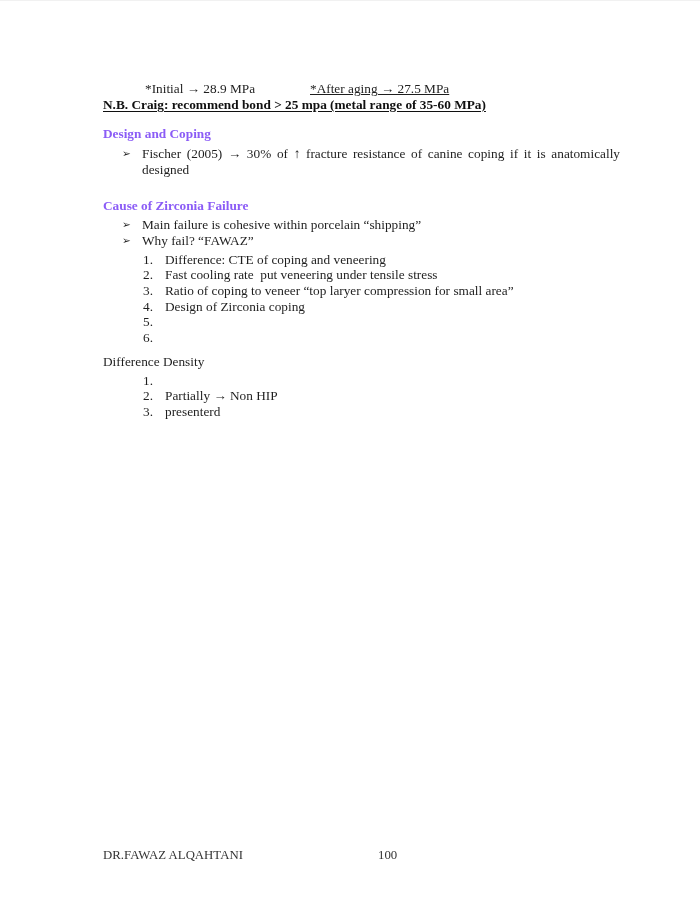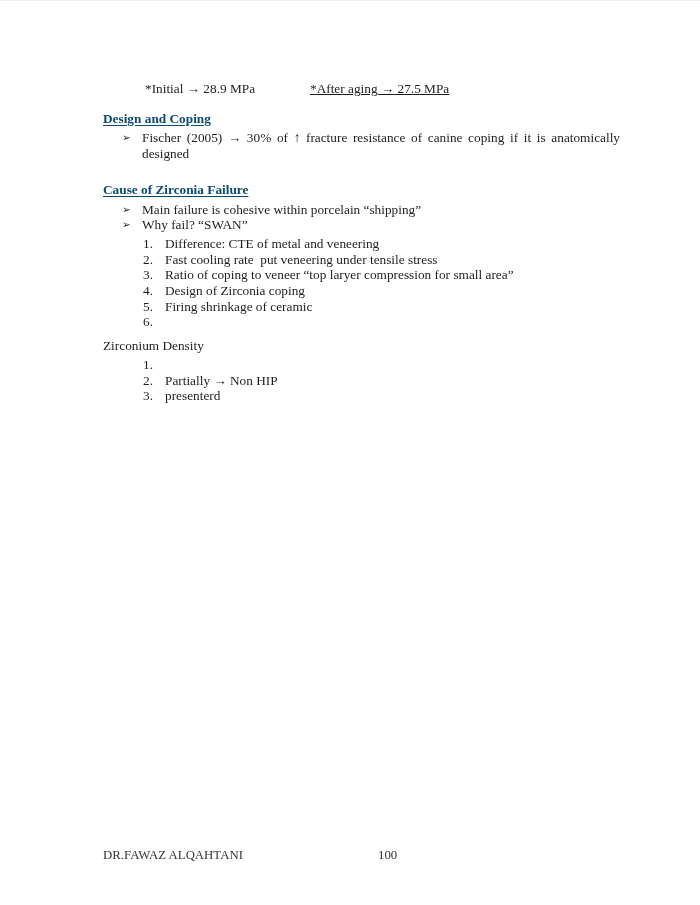--- a/index.html
+++ b/index.html
@@ -34,22 +34,21 @@
   .stat-aged      { position: absolute; left: 207px; white-space: nowrap; text-decoration: underline; }
   .nb-note {
     font-weight: bold;
     color: #101010;
     text-decoration: underline;
     text-underline-offset: 2px;
     white-space: nowrap;
   }
   .heading {
     font-weight: bold;
-    color: #0c4a6e;
-    text-decoration: underline;
+    color: #8b5cf6;
     text-underline-offset: 2px;
     display: inline-block;
   }
   .heading-plain {
     color: #1e1e1e;
     display: inline-block;
   }
   .heading-wrap-design  { margin-top: 14px; }
   .heading-wrap-cause   { margin-top: 20px; }
   .heading-wrap-density { margin-top: 8px; }
@@ -100,20 +99,21 @@
 <body>
 
 <div class="page">
   <div class="content">
 
     <div class="stats-line">
       <span class="stat-initial">*Initial → 28.9 MPa</span>
       <span class="stat-aged">*After aging → 27.5 MPa</span>
     </div>
 
+    <div class="nb-note">N.B. Craig: recommend bond &gt; 25 mpa (metal range of 35-60 MPa)</div>
 
     <div class="heading-wrap-design">
       <span class="heading">Design and Coping</span>
     </div>
 
     <div class="bullet-list">
       <div class="bullet-row">
         <span class="bullet-marker">➢</span>
         <div class="bullet-body">
           <div class="just-line">Fischer (2005) → 30% of ↑ fracture resistance of canine coping if it is anatomically</div>
@@ -126,52 +126,51 @@
       <span class="heading">Cause of Zirconia Failure</span>
     </div>
 
     <div class="bullet-list">
       <div class="bullet-row">
         <span class="bullet-marker">➢</span>
         <div class="bullet-body">Main failure is cohesive within porcelain “shipping”</div>
       </div>
       <div class="bullet-row">
         <span class="bullet-marker">➢</span>
-        <div class="bullet-body">Why fail? “SWAN”</div>
+        <div class="bullet-body">Why fail? “FAWAZ”</div>
       </div>
     </div>
 
     <div class="num-list">
       <div class="num-row">
         <span class="num-label">1.</span>
-        <span class="num-text">Difference: CTE of metal and veneering</span>
+        <span class="num-text">Difference: CTE of coping and veneering</span>
       </div>
       <div class="num-row">
         <span class="num-label">2.</span>
         <span class="num-text">Fast cooling rate  put veneering under tensile stress</span>
       </div>
       <div class="num-row">
         <span class="num-label">3.</span>
         <span class="num-text">Ratio of coping to veneer “top laryer compression for small area”</span>
       </div>
       <div class="num-row">
         <span class="num-label">4.</span>
         <span class="num-text">Design of Zirconia coping</span>
       </div>
       <div class="num-row">
         <span class="num-label">5.</span>
-        <span class="num-text">Firing shrinkage of ceramic</span>
       </div>
       <div class="num-row">
         <span class="num-label">6.</span>
       </div>
     </div>
 
     <div class="heading-wrap-density">
-      <span class="heading-plain">Zirconium Density</span>
+      <span class="heading-plain">Difference Density</span>
     </div>
 
     <div class="num-list">
       <div class="num-row">
         <span class="num-label">1.</span>
       </div>
       <div class="num-row">
         <span class="num-label">2.</span>
         <span class="num-text">Partially → Non HIP</span>
       </div>

